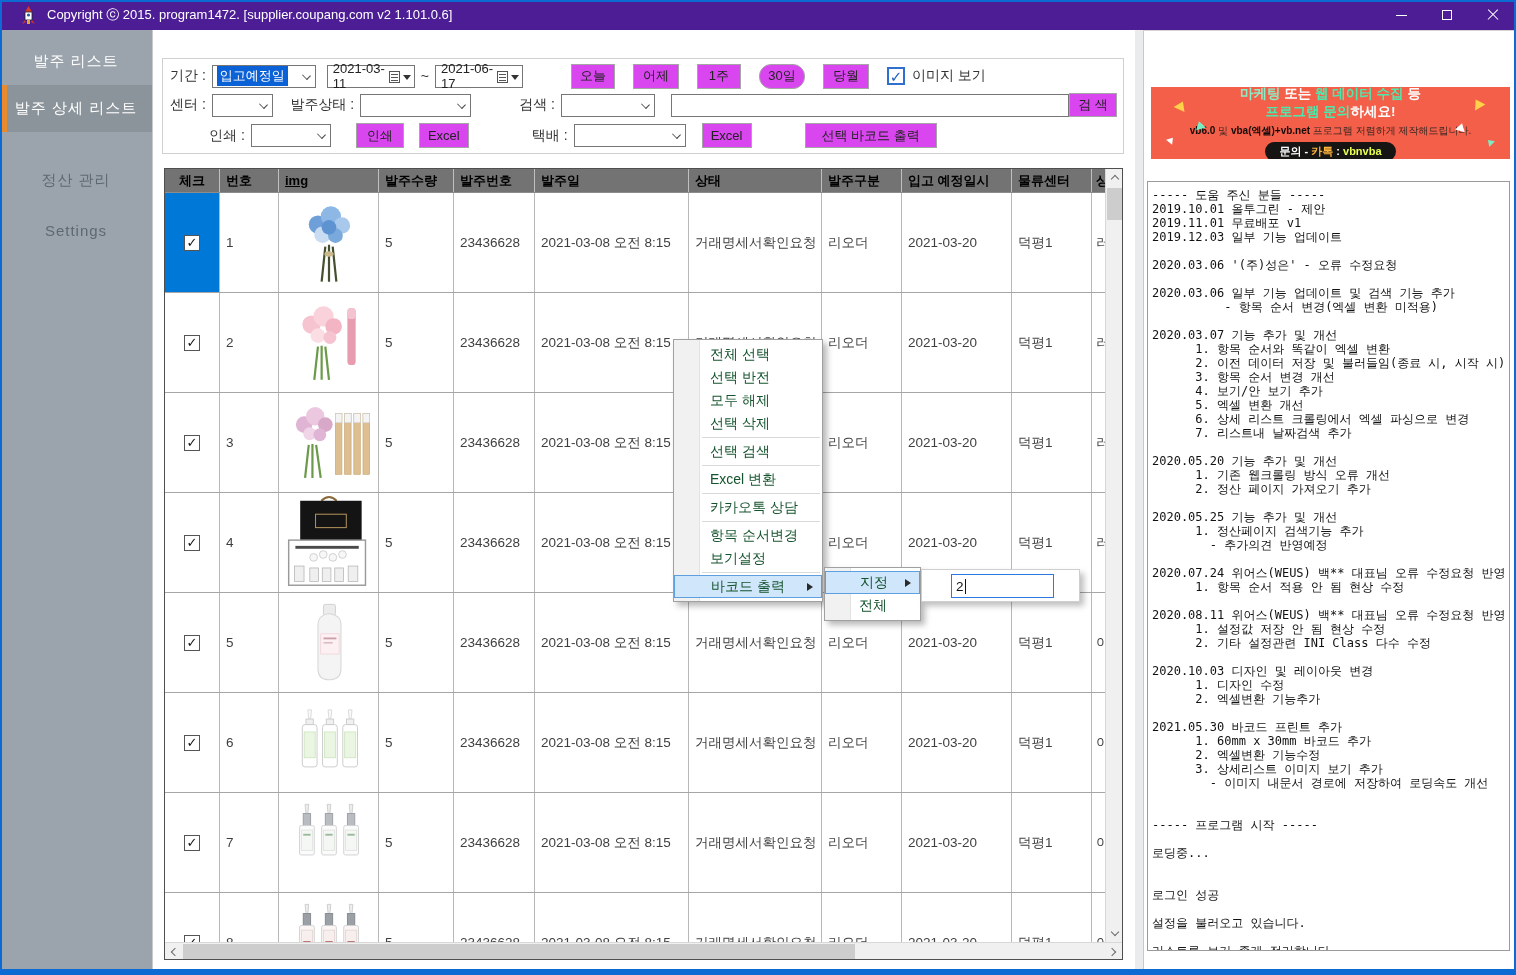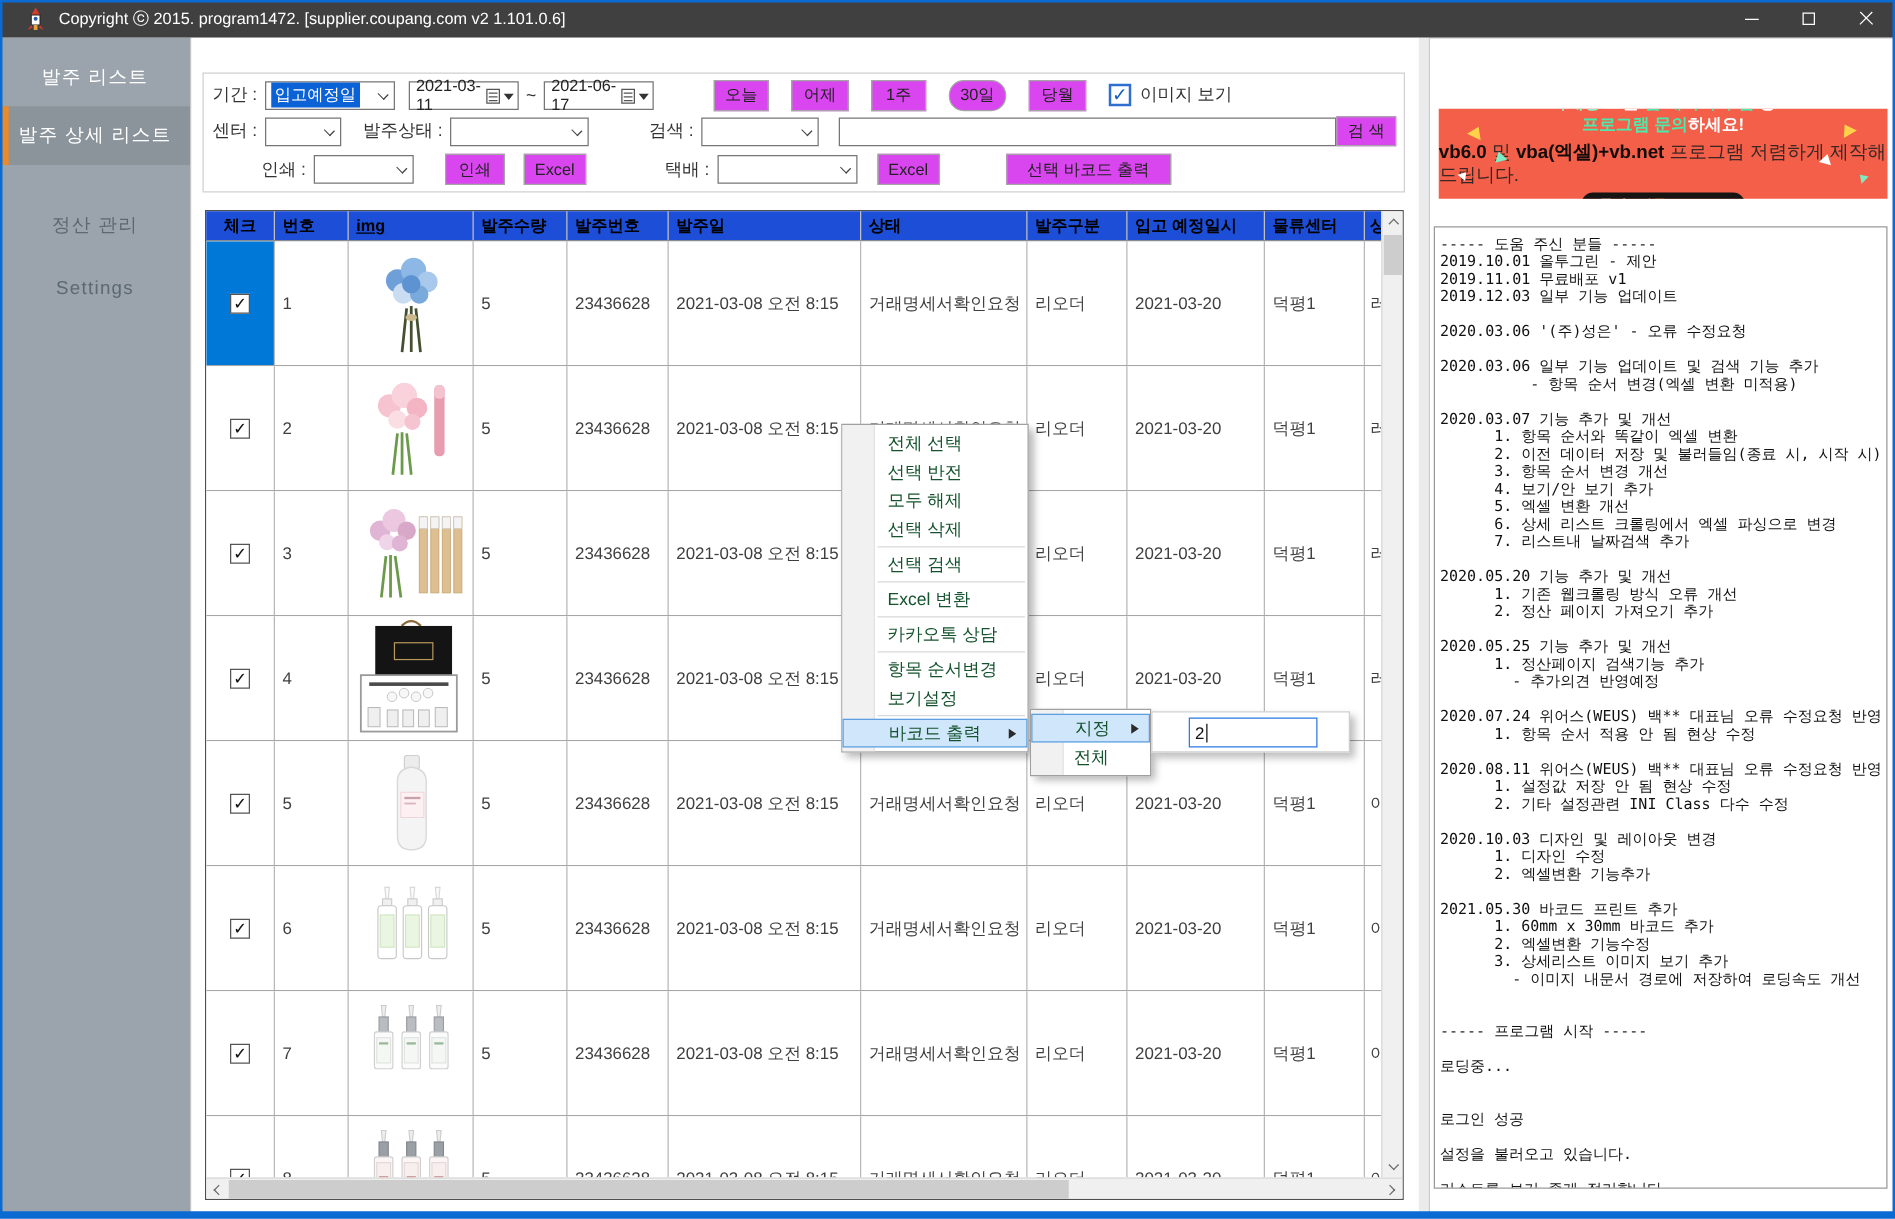--- a/index.html
+++ b/index.html
@@ -1,19 +1,19 @@
 <!DOCTYPE html>
 <html><head>
 <meta charset="utf-8">
 <style>
   * { margin:0; padding:0; box-sizing:border-box; }
   html,body { width:1516px; height:975px; overflow:hidden; font-family:"Liberation Sans","DejaVu Sans",sans-serif; background:#f0f0f0; }
 
   
-  #titlebar { position:absolute; left:0; top:0; width:1516px; height:30px; background:#404040; color:#fff; display:flex; align-items:center; z-index:10; }
+  #titlebar { position:absolute; left:0; top:0; width:1516px; height:30px; background:#4c1d95; color:#fff; display:flex; align-items:center; z-index:10; }
   #app-icon { margin-left:20px; width:17px; height:19px; }
   #title-text { margin-left:10px; font-size:13px; }
   #win-controls { margin-left:auto; display:flex; height:100%; }
   .wc { width:46px; height:100%; display:flex; align-items:center; justify-content:center; }
   .glyph-min { width:11px; height:1px; background:#fff; }
   .glyph-max { width:10px; height:10px; border:1.3px solid #fff; }
   .glyph-close { position:relative; width:14px; height:14px; }
   .glyph-close i { position:absolute; left:0; top:6px; width:14px; height:1.4px; background:#fff; display:block; }
   .glyph-close i:first-child { transform:rotate(45deg); }
   .glyph-close i:last-child { transform:rotate(-45deg); }
@@ -39,21 +39,21 @@
   .datebox { position:relative; height:23px; border:1px solid #767676; background:#fff; display:flex; align-items:center; padding:0 22px 0 5px; font-size:13px; color:#222; }
   .cal-ico { position:absolute; right:14px; top:5px; width:11px; height:12px; border:1px solid #555; }
   .cal-ico:before { content:""; position:absolute; left:1px; top:2px; width:7px; height:1px; background:#555; box-shadow:0 3px 0 #555, 0 6px 0 #555; }
   .tri-down { position:absolute; right:3px; top:9px; width:0; height:0; border-left:4px solid transparent; border-right:4px solid transparent; border-top:5px solid #333; }
   .btn { height:25px; background:#d946ef; border:1px solid #a5a5a5; color:#222; font-size:13px; display:flex; align-items:center; justify-content:center; padding:0 10px; white-space:nowrap; }
   .cb-blue { width:18px; height:18px; background:#fff; border:2px solid #2f6fd0; color:#1d5fbf; font-size:15px; font-weight:bold; display:flex; align-items:center; justify-content:center; line-height:1; }
   .txtinput { height:23px; border:1px solid #767676; background:#fff; font-size:13px; padding:0 4px; }
 
   
   #grid { position:absolute; left:11px; top:138px; width:959px; height:792px; border:1px solid #4f4f4f; background:#fff; }
-  #ghead { position:absolute; left:0; top:0; right:17px; height:24px; display:flex; border-bottom:1px solid #8c8c8c; background:#1d4ed8; }
+  #ghead { position:absolute; left:0; top:0; right:17px; height:24px; display:flex; border-bottom:1px solid #8c8c8c; background:#737373; }
   .hcell { font-size:13px; font-weight:bold; color:#000; display:flex; align-items:center; padding-left:6px; border-right:1px solid #c0c0c0; overflow:hidden; white-space:nowrap; }
   #grows { position:absolute; left:0; top:24px; right:17px; bottom:17px; overflow:hidden; }
   .grow { height:100px; display:flex; border-bottom:1px solid #a6a6a6; background:#fff; }
   .cell { border-right:1px solid #b8b8b8; display:flex; align-items:center; padding-left:6px; font-size:13.5px; color:#3f3f3f; overflow:hidden; white-space:nowrap; }
   .w-check{width:55px; justify-content:center; padding-left:0;}
   .w-no{width:59px;} .w-img{width:100px; padding-left:0; justify-content:center;text-decoration:underline;}
   .w-qty{width:75px;} .w-ono{width:81px;} .w-date{width:154px;} .w-status{width:133px;}
   .w-type{width:80px;} .w-due{width:110px;} .w-center{width:80px;}
   .w-prod{width:13px; border-right:none; padding-left:4px;}
   .cell-sel { background:#0078d7; }
@@ -81,21 +81,21 @@
   #barcode-pop { position:absolute; left:921px; top:569px; width:159px; height:33px; background:#fff; border:1px solid #cfcfcf; box-shadow:4px 4px 6px rgba(0,0,0,.25); z-index:52; }
   #barcode-input { position:absolute; left:29px; top:4px; width:103px; height:24px; border:1px solid #2a7ae2; background:#fff; font-size:13.5px; display:flex; align-items:center; padding-left:4px; color:#111; }
   #barcode-input .caret { width:1px; height:15px; background:#111; margin-left:1px; }
 
   
   #rsplit { position:absolute; left:1135px; top:30px; width:8px; height:940px; background:#e9ebed; z-index:3; }
   #rpanel { position:absolute; left:1143px; top:30px; width:373px; height:940px; background:#fff; border-left:1px solid #c9c9c9; border-top:1px solid #d4d4d4; z-index:4; }
   #ad { position:absolute; left:7px; top:56px; width:359px; height:72px; background:#f35f49; overflow:hidden; display:flex; flex-direction:column; align-items:center; justify-content:center; }
   .ad-l1 { font-size:13.5px; font-weight:bold; color:#fff; }
   .ad-green { color:#8aeec7; } .ad-green-b { color:#4de9ac; }
-  .ad-l3 { font-size:15px; color:#3a2723; margin-top:3px; }
+  .ad-l3 { font-size:10px; color:#3a2723; margin-top:3px; }
   .ad-l3 b { color:#140c0a; }
   .ad-badge { margin-top:4px; background:#171514; border-radius:10px; padding:2px 14px; font-size:11px; font-weight:bold; color:#fff; }
   .badge-or { color:#ffb43c; } .badge-yg { color:#e8ff54; }
   .conf { position:absolute; width:0; height:0; }
   #log-box { position:absolute; left:3px; top:150px; width:363px; height:770px; border:1px solid #9a9a9a; background:#fff; overflow:hidden; font-family:"DejaVu Sans Mono","Liberation Mono",monospace; }
   #log-body { padding:6px 4px 0 4px; font-size:12px; line-height:14px; color:#111; white-space:pre; }
 </style>
 </head>
 <body>
 

